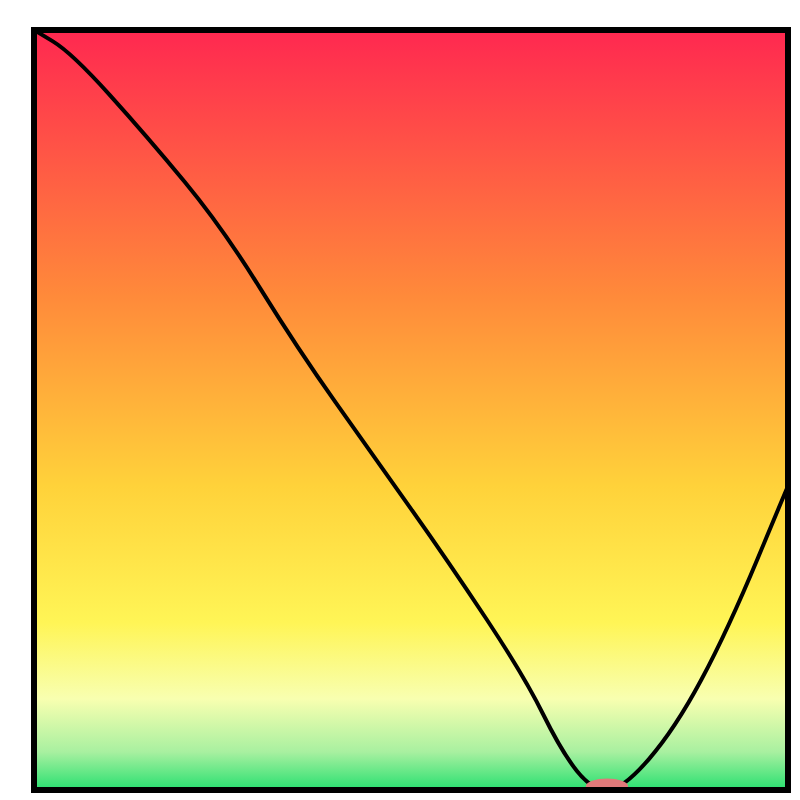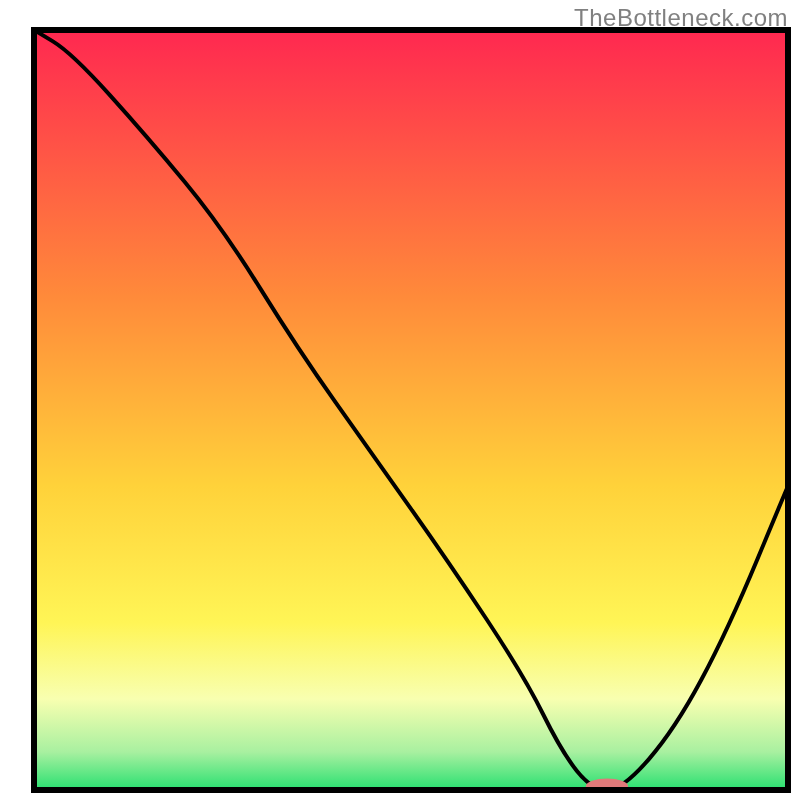--- a/index.html
+++ b/index.html
@@ -31,21 +31,20 @@
     top: 0;
     left: 0;
     width: 800px;
     height: 800px;
   }
 </style>
 </head>
 <body>
 
 <div class="chart-wrap">
-  <div class="watermark">TheBottleneck.com</div>
   <svg class="chart-svg" viewBox="0 0 800 800">
     <defs>
       <linearGradient id="bgGrad" x1="0" y1="0" x2="0" y2="1">
           <stop offset="0.0%" stop-color="#ff2850"></stop>
           <stop offset="35.0%" stop-color="#ff8a3a"></stop>
           <stop offset="60.0%" stop-color="#ffd23a"></stop>
           <stop offset="78.0%" stop-color="#fff556"></stop>
           <stop offset="88.0%" stop-color="#f8ffb0"></stop>
           <stop offset="95.0%" stop-color="#a8f0a0"></stop>
           <stop offset="100.0%" stop-color="#28e070"></stop>

